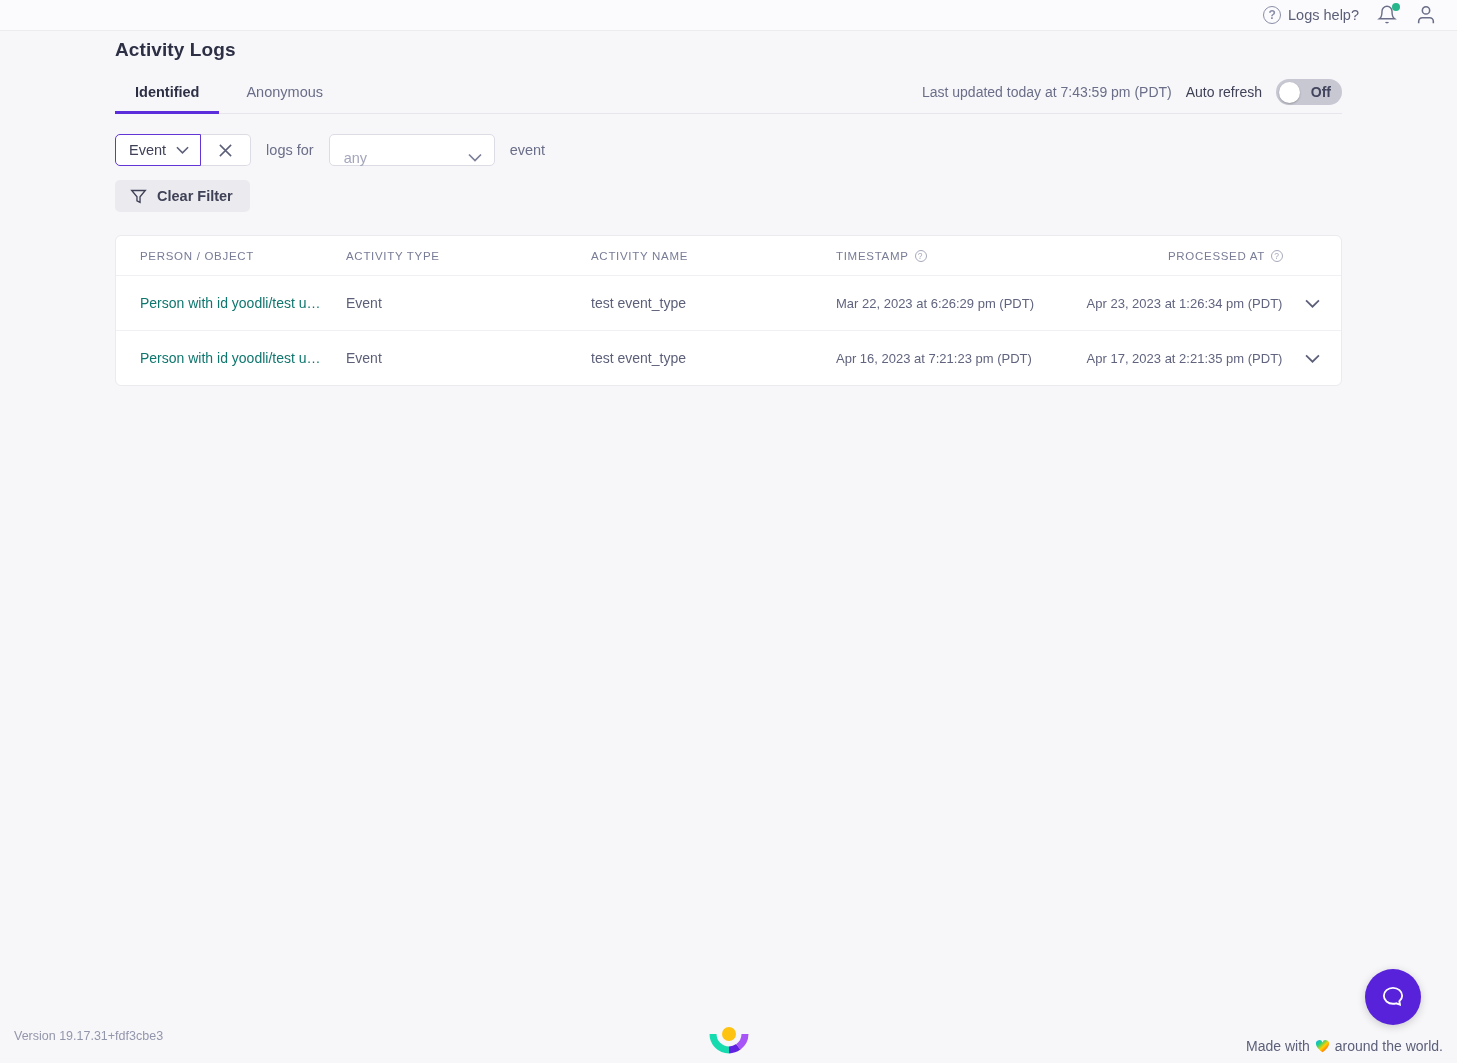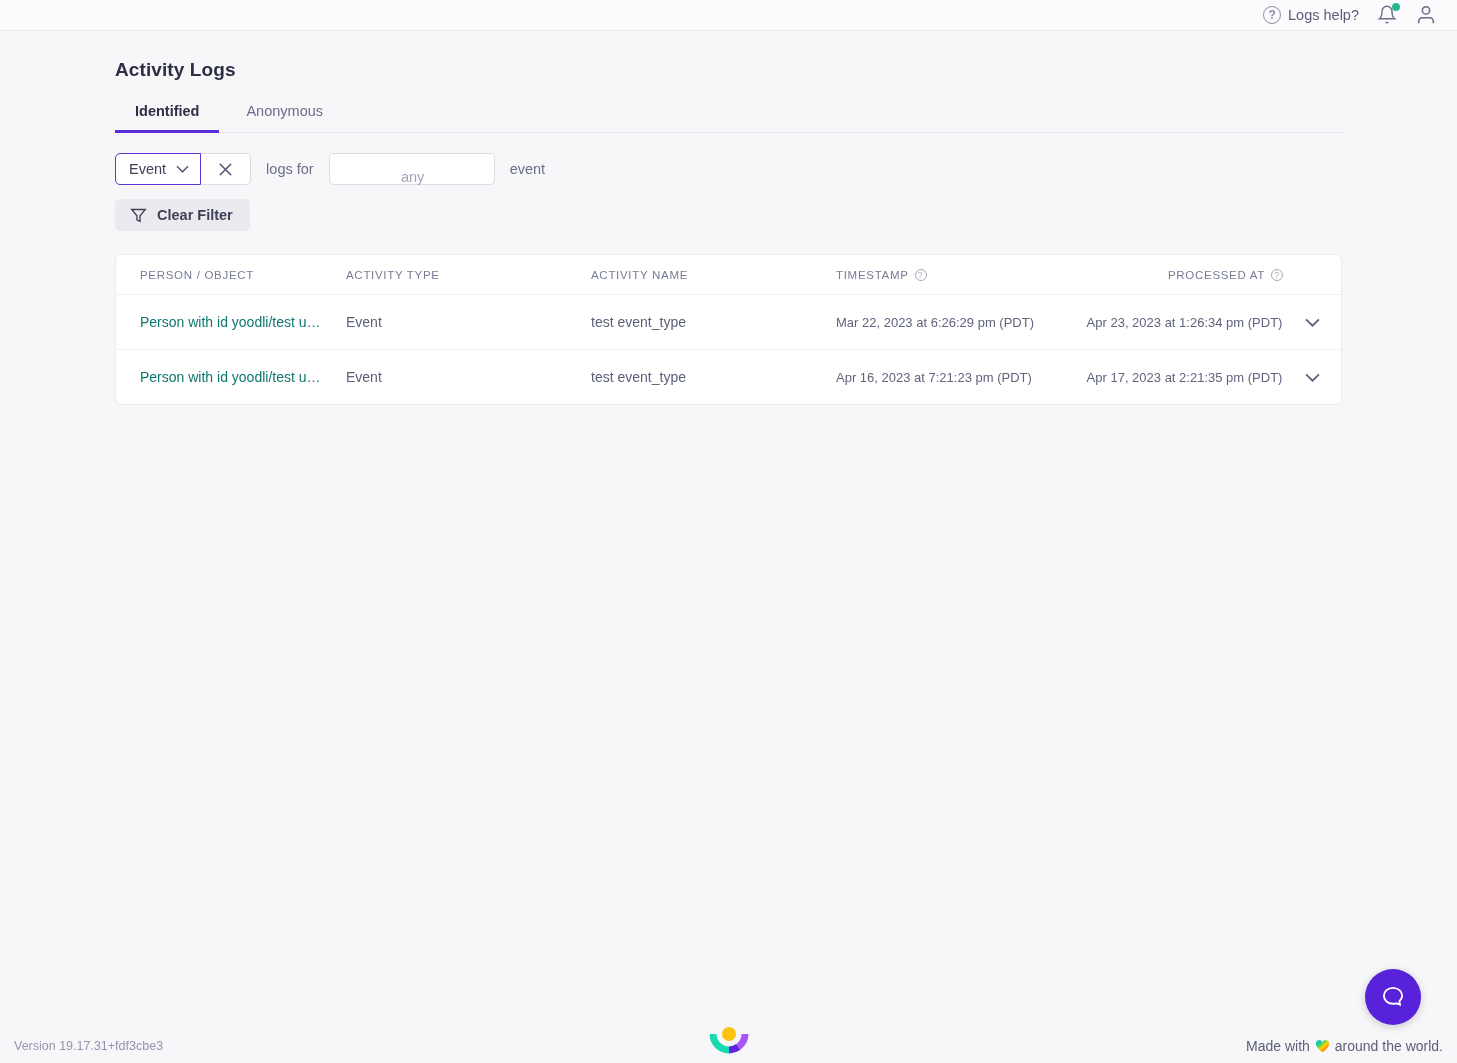--- a/index.html
+++ b/index.html
@@ -56,21 +56,21 @@
   .user-icon { width: 22px; height: 22px; cursor: pointer; }
 
   
   .page {
     padding: 0 115px;
   }
   .page-title {
     font-size: 19px;
     font-weight: bold;
     color: #2d2f45;
-    margin: 28px 0 0 0;
+    margin: 8px 0 0 0;
     letter-spacing: 0.1px;
   }
 
   .tabs-row {
     display: flex;
     align-items: flex-end;
     justify-content: space-between;
     margin-top: 18px;
     border-bottom: 1px solid #e6e6ec;
     padding-bottom: 0;
@@ -174,21 +174,20 @@
     width: 166px;
     height: 32px;
     background: #fff;
     border: 1px solid #dcdce4;
     border-radius: 5px;
     display: flex;
     align-items: center;
     justify-content: space-between;
     padding: 15px 12px 0 14px;
     cursor: pointer;
-    flex-direction: column;
   }
   .any-select .ph { font-size: 14.5px; color: #a3a6bb; }
 
   .clear-filter {
     margin-top: 14px;
     display: inline-flex;
     align-items: center;
     gap: 10px;
     background: #ebebef;
     border: none;
@@ -246,21 +245,20 @@
   th.proc { text-align: right; text-decoration: underline; }
   td.chev { width: 58px; text-align: center; }
   .chev-btn { cursor: pointer; display: inline-block; }
 
   
   .footer {
     position: absolute;
     left: 0; right: 0; bottom: 0;
     height: 34px;
     display: flex;
-    align-items: center;
     padding: 0 14px;
   }
   .version { font-size: 12.5px; color: #9396ab; }
   .logo-center {
     position: absolute;
     left: 50%;
     transform: translateX(-50%);
     bottom: 2px;
   }
   .made-with {
@@ -310,20 +308,28 @@
 
   <h1 class="page-title">Activity Logs</h1>
 
   <div class="tabs-row">
     <div class="tabs">
       <div class="tab active">
         <span>Identified</span>
       </div>
       <div class="tab">
         <span>Anonymous</span>
+      </div>
+    </div>
+    <div class="tabs-right">
+      <span class="last-updated">Last updated today at 7:43:59 pm (PDT)</span>
+      <span class="auto-refresh-label">Auto refresh</span>
+      <div class="toggle">
+        <span class="toggle-knob"></span>
+        <span class="toggle-label">Off</span>
       </div>
     </div>
   </div>
 
   
   <div class="filter-row">
     <div class="chip-group">
       <div class="chip-select">
         <span>Event</span>
         <svg width="13" height="8" viewBox="0 0 14 8" fill="none" stroke="#5b5f78" stroke-width="1.7">

